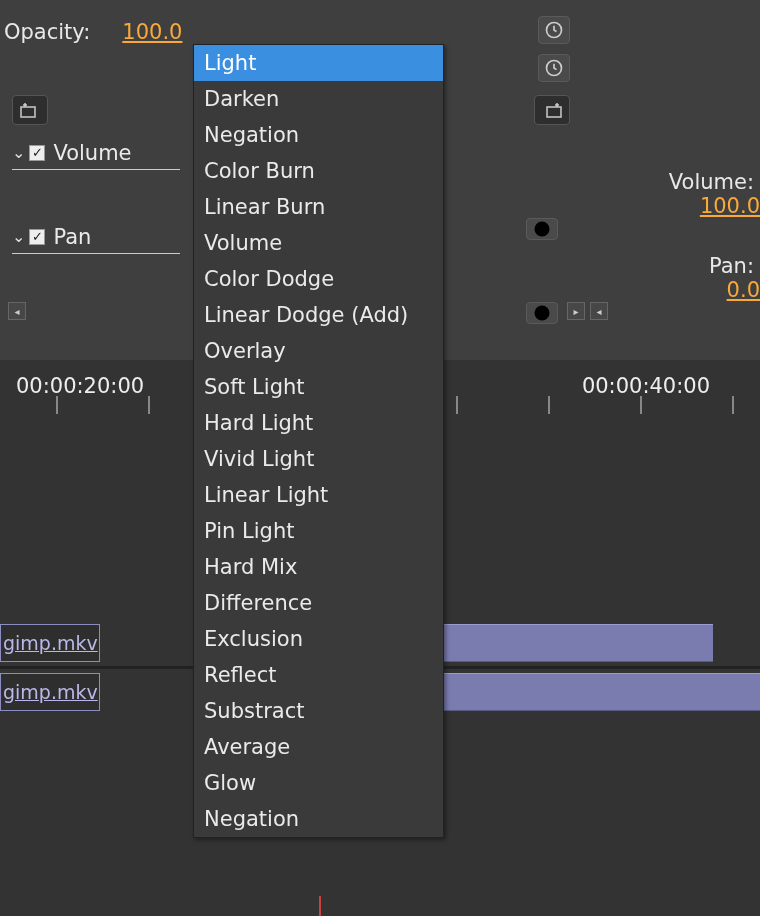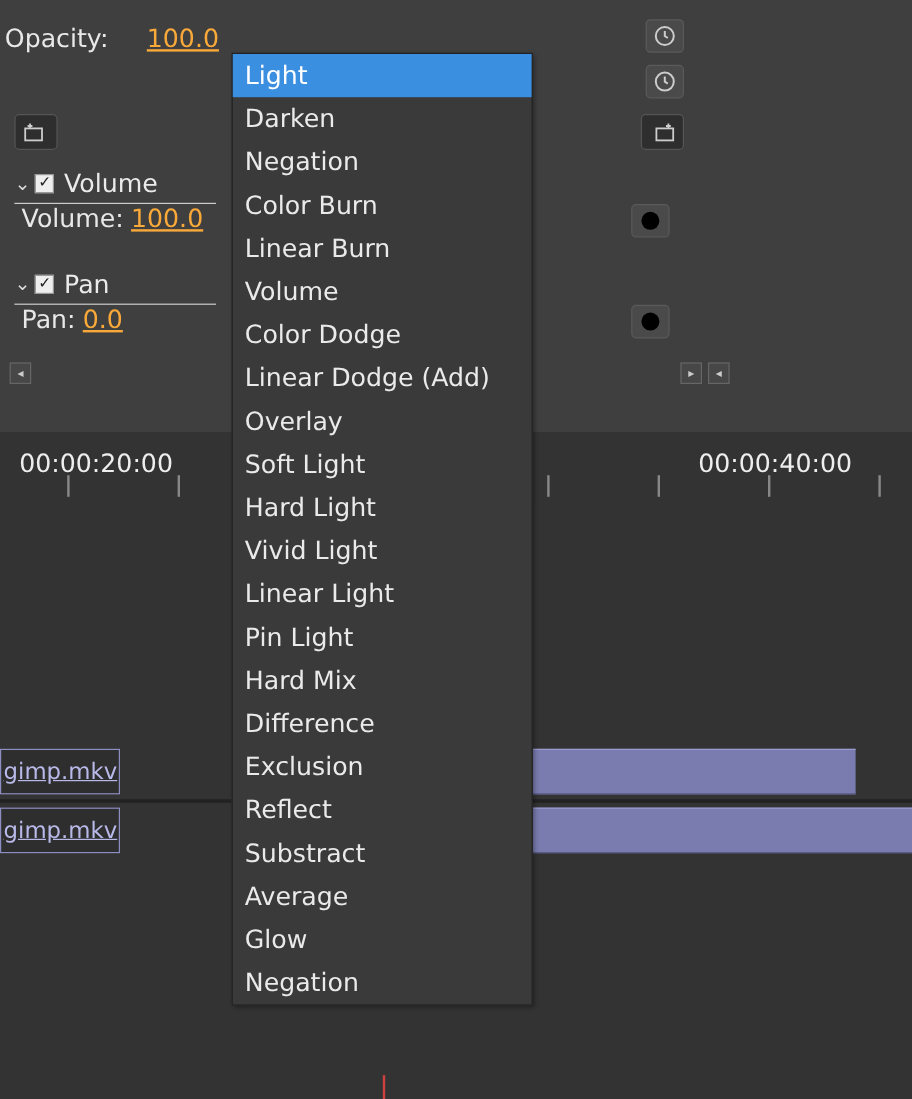--- a/index.html
+++ b/index.html
@@ -21,21 +21,21 @@
   .layer-tools { display:flex; align-items:center; height:40px; padding-left:12px; padding-right:190px; margin-top:8px;}
   .tool-btn { width: 36px; height: 30px; background:#2e2e2e; border:1px solid #555; border-radius:4px; display:flex; align-items:center; justify-content:center; cursor:pointer;}
   .tool-btn.right { margin-left:auto; }
 
   
   .section { padding-left: 12px; margin-top: 6px; }
   .sec-head { display:flex; align-items:center; height:34px; border-bottom:1px solid #ccc; width: 168px; }
   .expander { display:inline-flex; color:#ddd; font-size:16px; margin-right:4px; cursor:pointer;}
   .chk { width:16px; height:16px; background:#eee; border:1px solid #999; margin-right:8px; display:flex; align-items:center; justify-content:center; font-size:13px; color:#222; cursor:pointer;}
   .sec-title { color:#eaeaea; font-size:21px; }
-  .sec-row { display:flex; align-items:flex-start; height:44px; padding-left:6px;}
+  .sec-row { display:flex; align-items:flex-end; height:44px; padding-left:6px;flex-direction:column;}
   .sec-row .sec-label { color:#e8e8e8; font-size:21px; margin-right:6px;}
   .sec-row .value-link { color:#f9a93a; text-decoration:underline; font-size:21px; cursor:pointer;}
   .sec-row .kf-btn { margin-left:auto; margin-right:202px; width:32px; height:28px; border:1px solid #5a5a5a; background:#4a4a4a; border-radius:4px; display:flex; align-items:center; justify-content:center; cursor:pointer;}
 
   
   .hscroll { position:relative; height:22px; margin-top:4px;}
   .hscroll .left-cap { position:absolute; left:8px; top:0; width:18px; height:18px; border:1px solid #666; background:#474747; display:flex; align-items:center; justify-content:center; font-size:10px; color:#ccc;}
   .hscroll .right-cap { position:absolute; left:567px; top:0; width:18px; height:18px; border:1px solid #666; background:#474747; display:flex; align-items:center; justify-content:center; font-size:10px; color:#ccc;}
   .hscroll .right-cap2{ position:absolute; left:590px; top:0; width:18px; height:18px; border:1px solid #666; background:#474747; display:flex; align-items:center; justify-content:center; font-size:10px; color:#ccc;}
 

